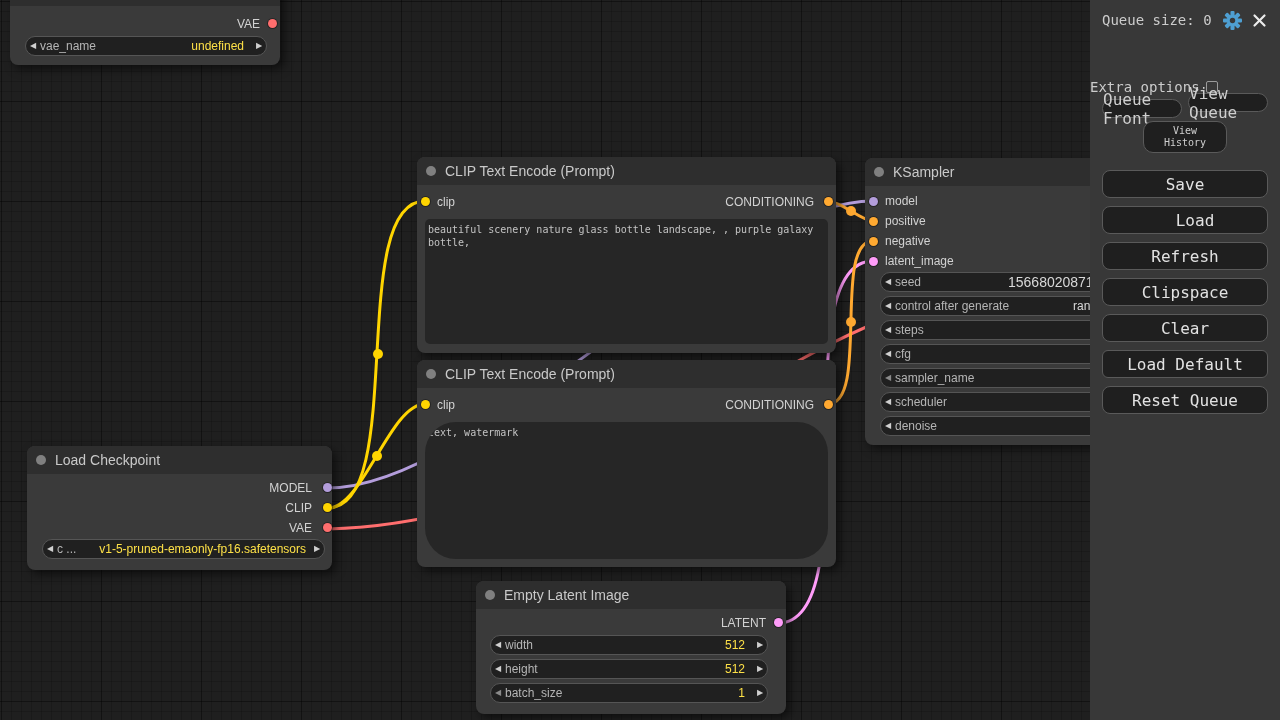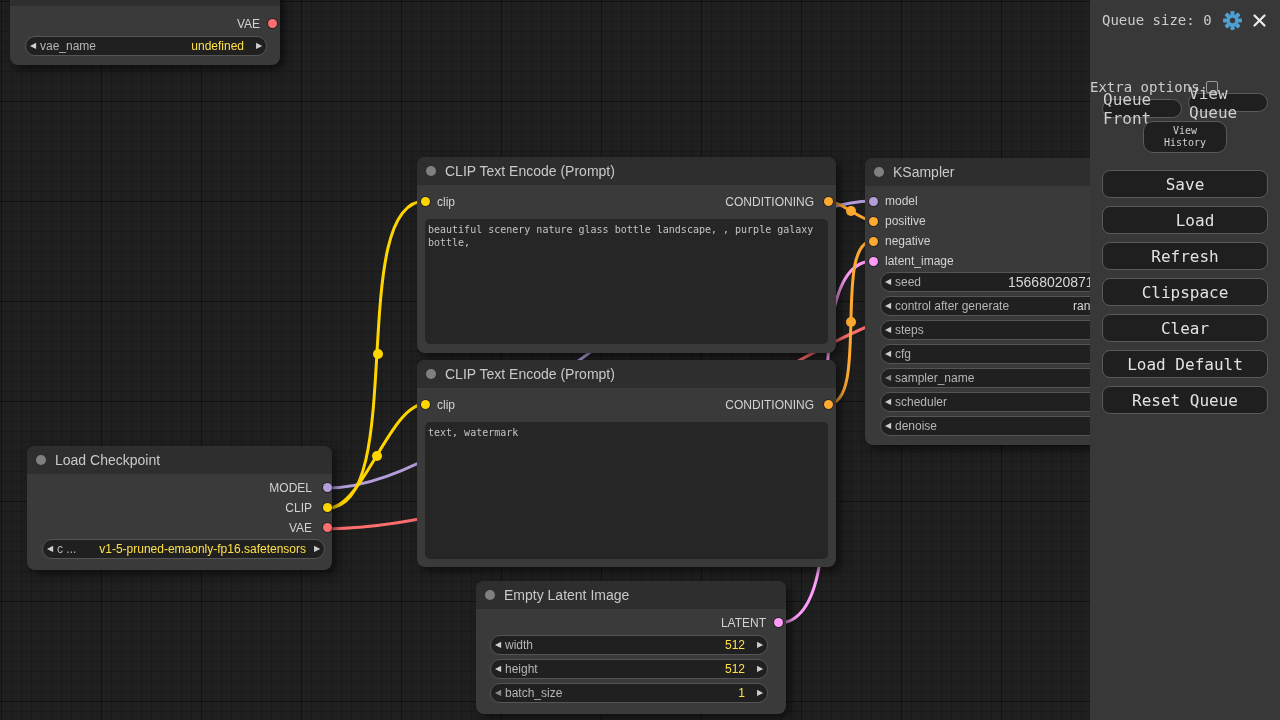--- a/index.html
+++ b/index.html
@@ -109,21 +109,21 @@
 
     <div class="node" style="left:417px; top:360px; width:419px; height:207px;">
       <div class="node-title">
         <span class="tdot"></span>
         <span>CLIP Text Encode (Prompt)</span>
       </div>
       <div class="port" style="left: 4px; top: 40px; background-color: rgb(255, 213, 0);"></div>
       <div class="iolabel" style="left:20px; top:38px;">clip</div>
       <div class="iolabel right" style="right:22px; top:38px;">CONDITIONING</div>
       <div class="port" style="right: 3px; top: 40px; background-color: rgb(255, 169, 49);"></div>
-      <div class="textarea" style="left:8px; top:62px; width:403px; height:137px;">text, watermark</div>
+      <div class="textarea" style="left:8px; top:62px; width:403px; height:137px;border-radius:31px;">text, watermark</div>
     </div>
 
     <div class="node" style="left:865px; top:158px; width:420px; height:287px;">
       <div class="node-title">
         <span class="tdot"></span>
         <span>KSampler</span>
       </div>
       <div class="port" style="left: 4px; top: 39px; background-color: rgb(179, 157, 219);"></div>
       <div class="iolabel" style="left:20px; top:36px;">model</div>
       <div class="port" style="left: 4px; top: 59px; background-color: rgb(255, 169, 49);"></div>
@@ -256,16 +256,16 @@
     <div class="btn btn-history">
       <span>View</span>
       <span>History</span>
     </div>
 
     <div class="btn btn-big" style="top:170px;">Save</div>
     <div class="btn btn-big" style="top:206px;padding-left:20px;">Load</div>
     <div class="btn btn-big" style="top:242px;">Refresh</div>
     <div class="btn btn-big" style="top:278px;">Clipspace</div>
     <div class="btn btn-big" style="top:314px;">Clear</div>
-    <div class="btn btn-big" style="top:350px;">Load Default</div>
+    <div class="btn btn-big" style="top:350px;border-radius:6px;">Load Default</div>
     <div class="btn btn-big" style="top:386px;">Reset Queue</div>
   </div>
 </div>
 
 </body></html>

